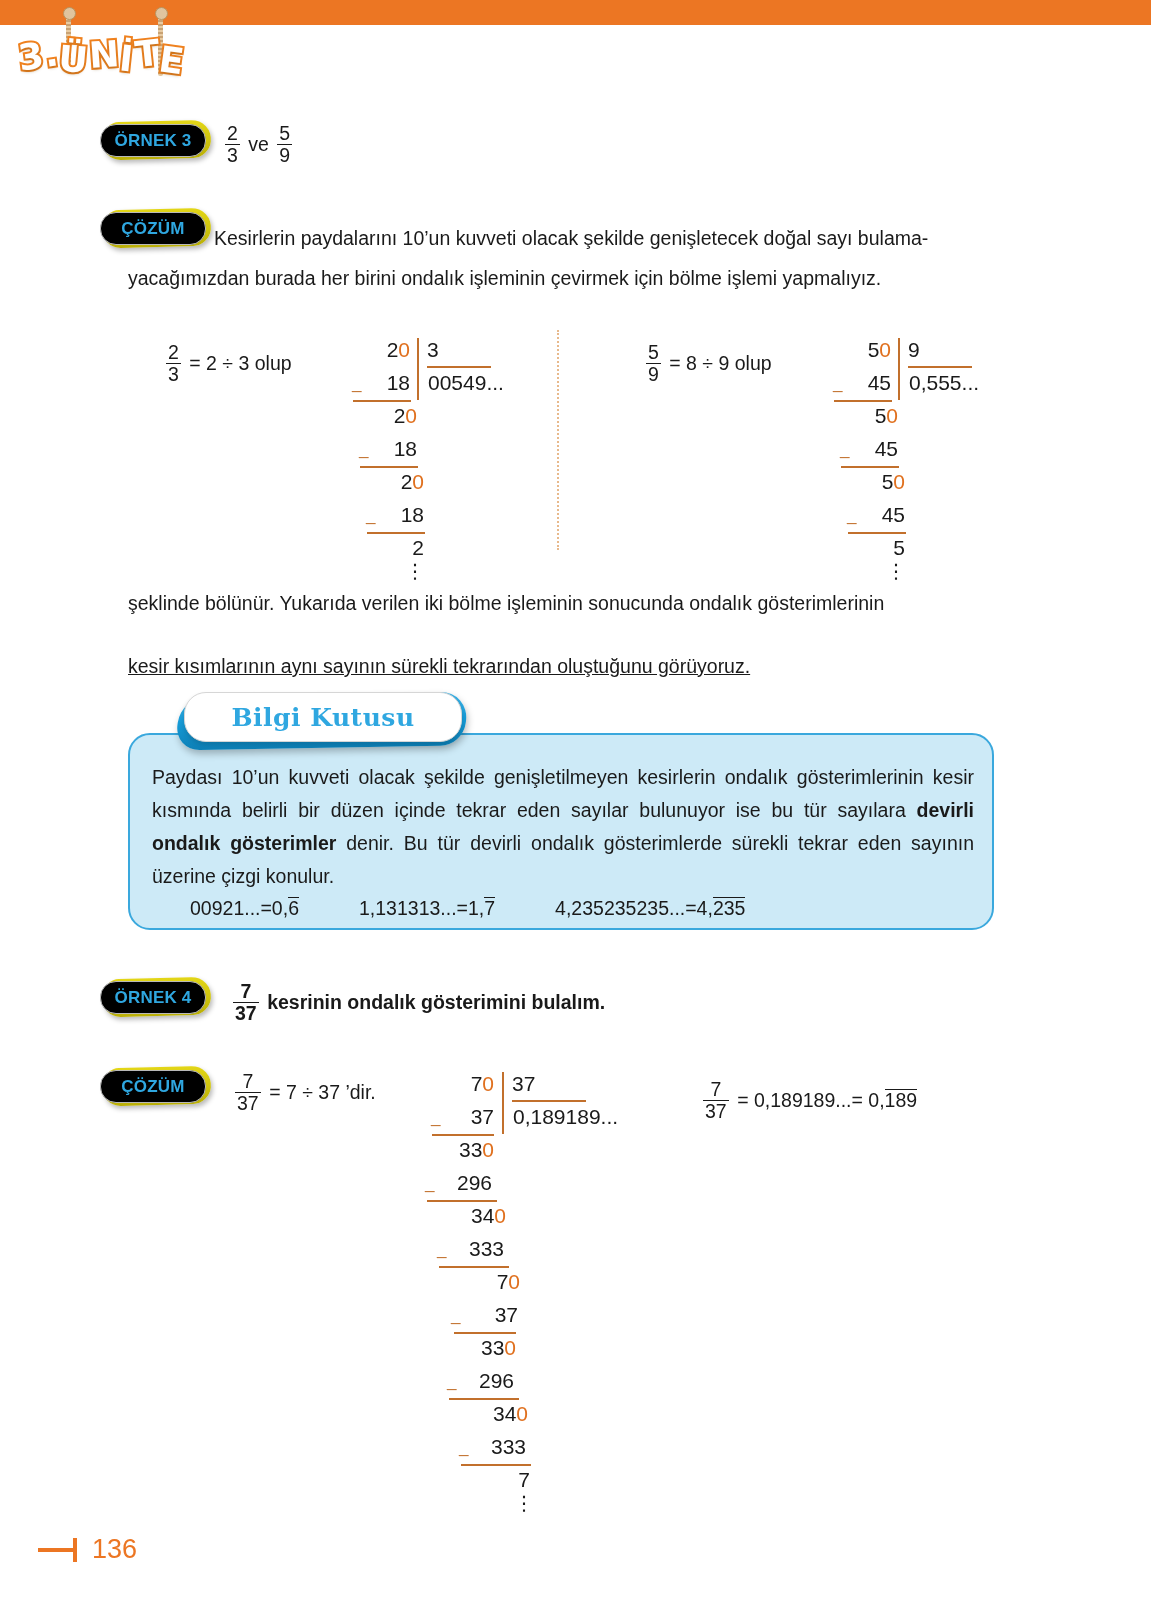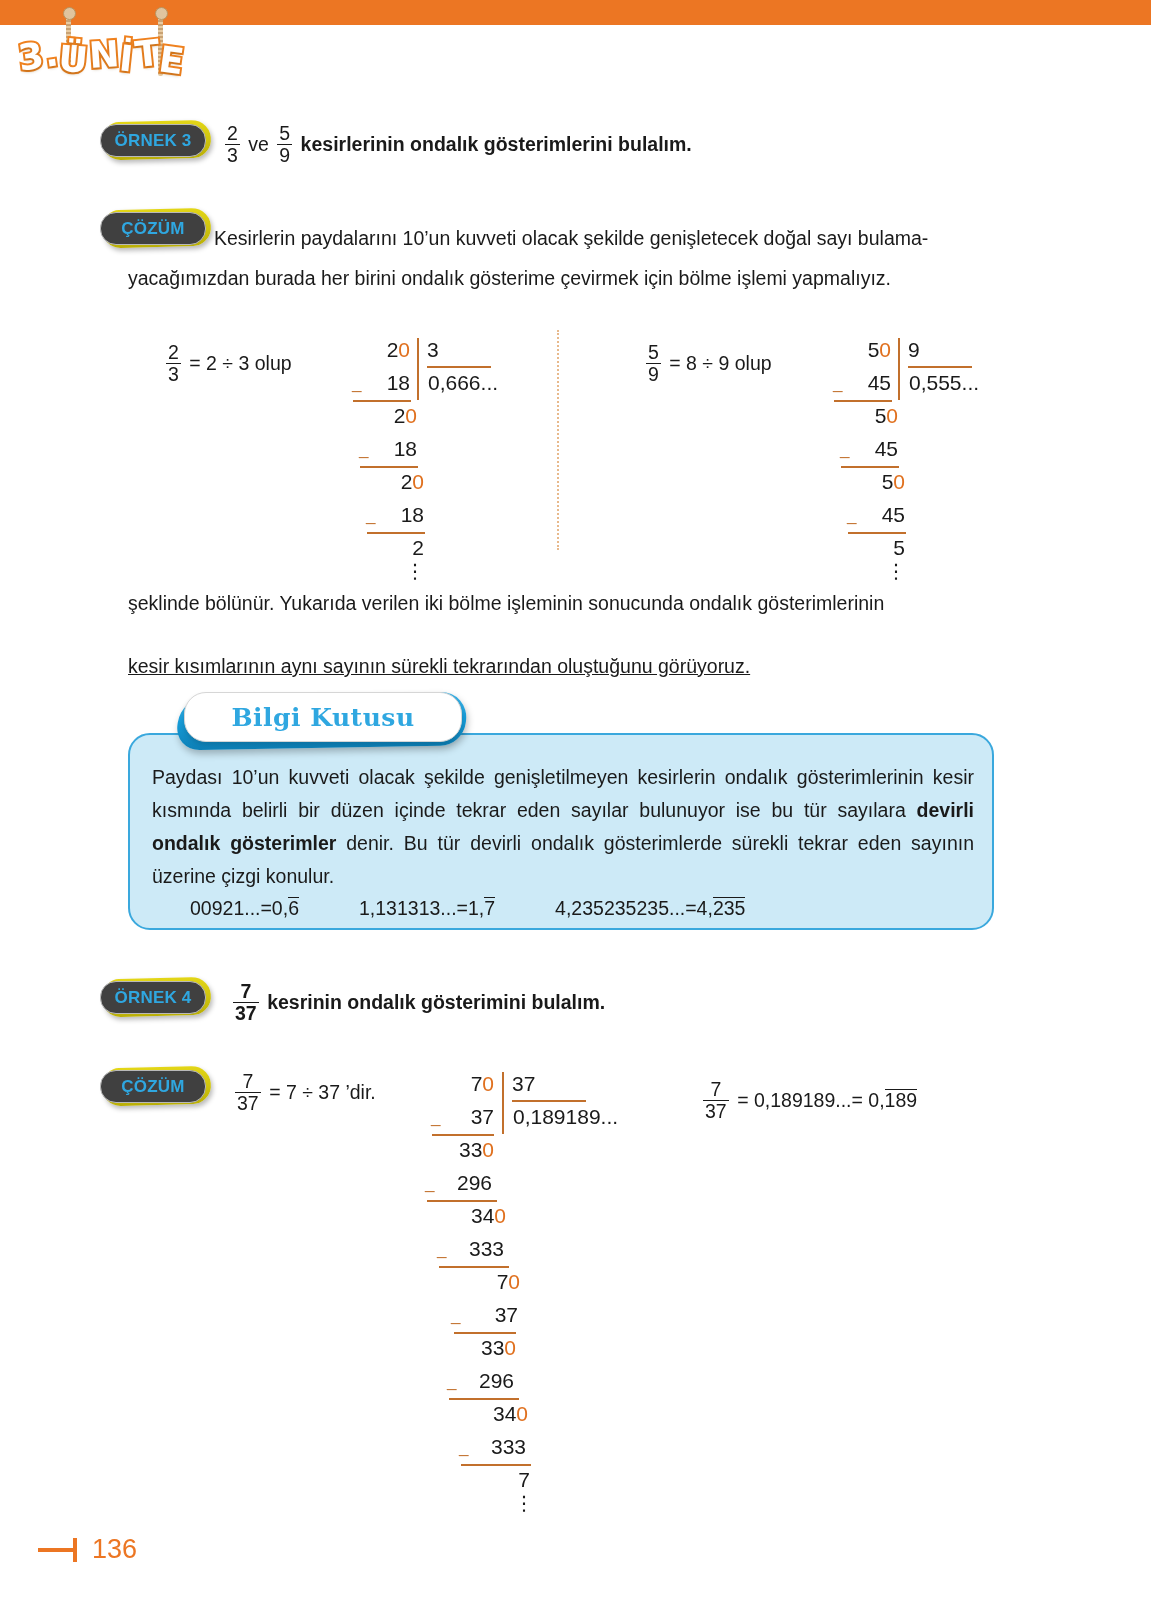--- a/index.html
+++ b/index.html
@@ -87,21 +87,21 @@
     width: 108px; height: 38px;
     background: linear-gradient(180deg,#e3d617 0%, #cfc40f 55%, #b9ae07 100%);
     border-radius: 14px 22px 16px 20px;
     transform: skewX(-7deg) rotate(-1.5deg);
     box-shadow: 2px 3px 5px rgba(0,0,0,.28);
   }
   .tag .tag-front {
     position: absolute;
     left: 0px; top: 4px;
     width: 104px; height: 31px;
-    background: #404040;
+    background: #000000;
     border: 1.5px solid #b9b9b9;
     border-radius: 16px;
     display: flex;
     align-items: center;
     justify-content: center;
   }
   .tag .tag-label {
     color: #2fa7e0;
     font-weight: bold;
     font-size: 17px;
@@ -295,50 +295,49 @@
 <div class="body-text" style="left:222px; top:124px; width:820px;">
   <span class="frac">
     <span class="num">2</span>
     <span class="den">3</span>
   </span>
   <span>ve</span>
   <span class="frac">
     <span class="num">5</span>
     <span class="den">9</span>
   </span>
-  <span class="bold">kesirlerinin ondalık gösterimlerini bulalım.</span>
 </div>
 
 <div class="tag" style="left:100px; top:208px; width:110px;">
   <div class="tag-back"></div>
   <div class="tag-front">
     <span class="tag-label">ÇÖZÜM</span>
   </div>
 </div>
 
 <div class="body-text" style="left:214px; top:218px; width:800px;">Kesirlerin paydalarını 10’un kuvveti olacak şekilde genişletecek doğal sayı bulama-</div>
-<div class="body-text" style="left:128px; top:258px; width:900px;">yacağımızdan burada her birini ondalık gösterime çevirmek için bölme işlemi yapmalıyız.</div>
+<div class="body-text" style="left:128px; top:258px; width:900px;">yacağımızdan burada her birini ondalık işleminin çevirmek için bölme işlemi yapmalıyız.</div>
 
 <div class="body-text" style="left:163px; top:343px;">
   <span class="frac">
     <span class="num">2</span>
     <span class="den">3</span>
   </span>
   <span>= 2 ÷ 3 olup</span>
 </div>
 
 <div class="division" style="left:355px; top:338px; width:200px; height:210px;">
 
   <span class="dnum" style="left:0px; top:0px; width:55px;"><span>2</span><span class="orange">0</span></span>
 
   <span class="dnum" style="left:72px; top:0px; width:40px; text-align:left;">3</span>
   <span class="hline" style="left:72px; top:28px; width:64px;"></span>
   <span class="vline" style="left:62px; top:0px; height:62px;"></span>
 
-  <span class="quot" style="left:73px; top:33px;">0,666...</span>
+  <span class="quot" style="left:73px; top:33px;">00549...</span>
 
   <span class="minus" style="left:-3px; top:36px;">_</span>
   <span class="dnum" style="left:0px; top:33px; width:55px;">18</span>
   <span class="hline" style="left:-2px; top:62px; width:58px;"></span>
 
   <span class="dnum" style="left:7px; top:66px; width:55px;"><span>2</span><span class="orange">0</span></span>
 
   <span class="minus" style="left:4px; top:102px;">_</span>
   <span class="dnum" style="left:7px; top:99px; width:55px;">18</span>
   <span class="hline" style="left:5px; top:128px; width:58px;"></span>

